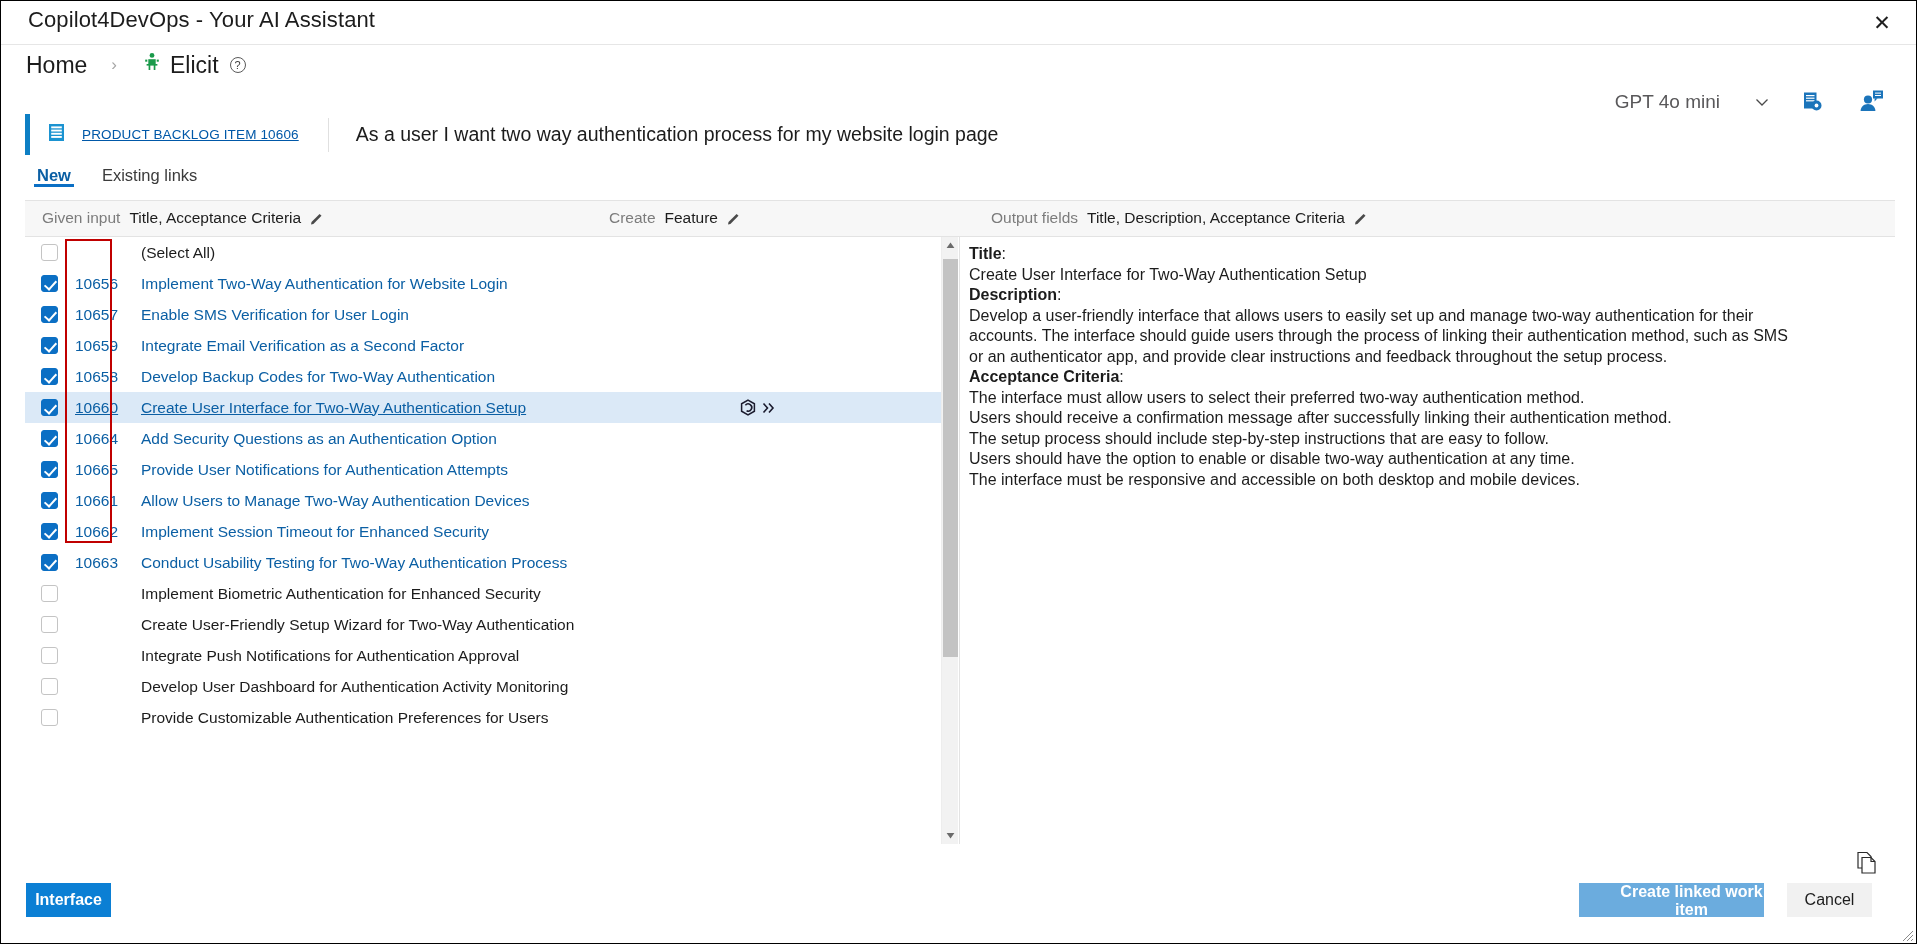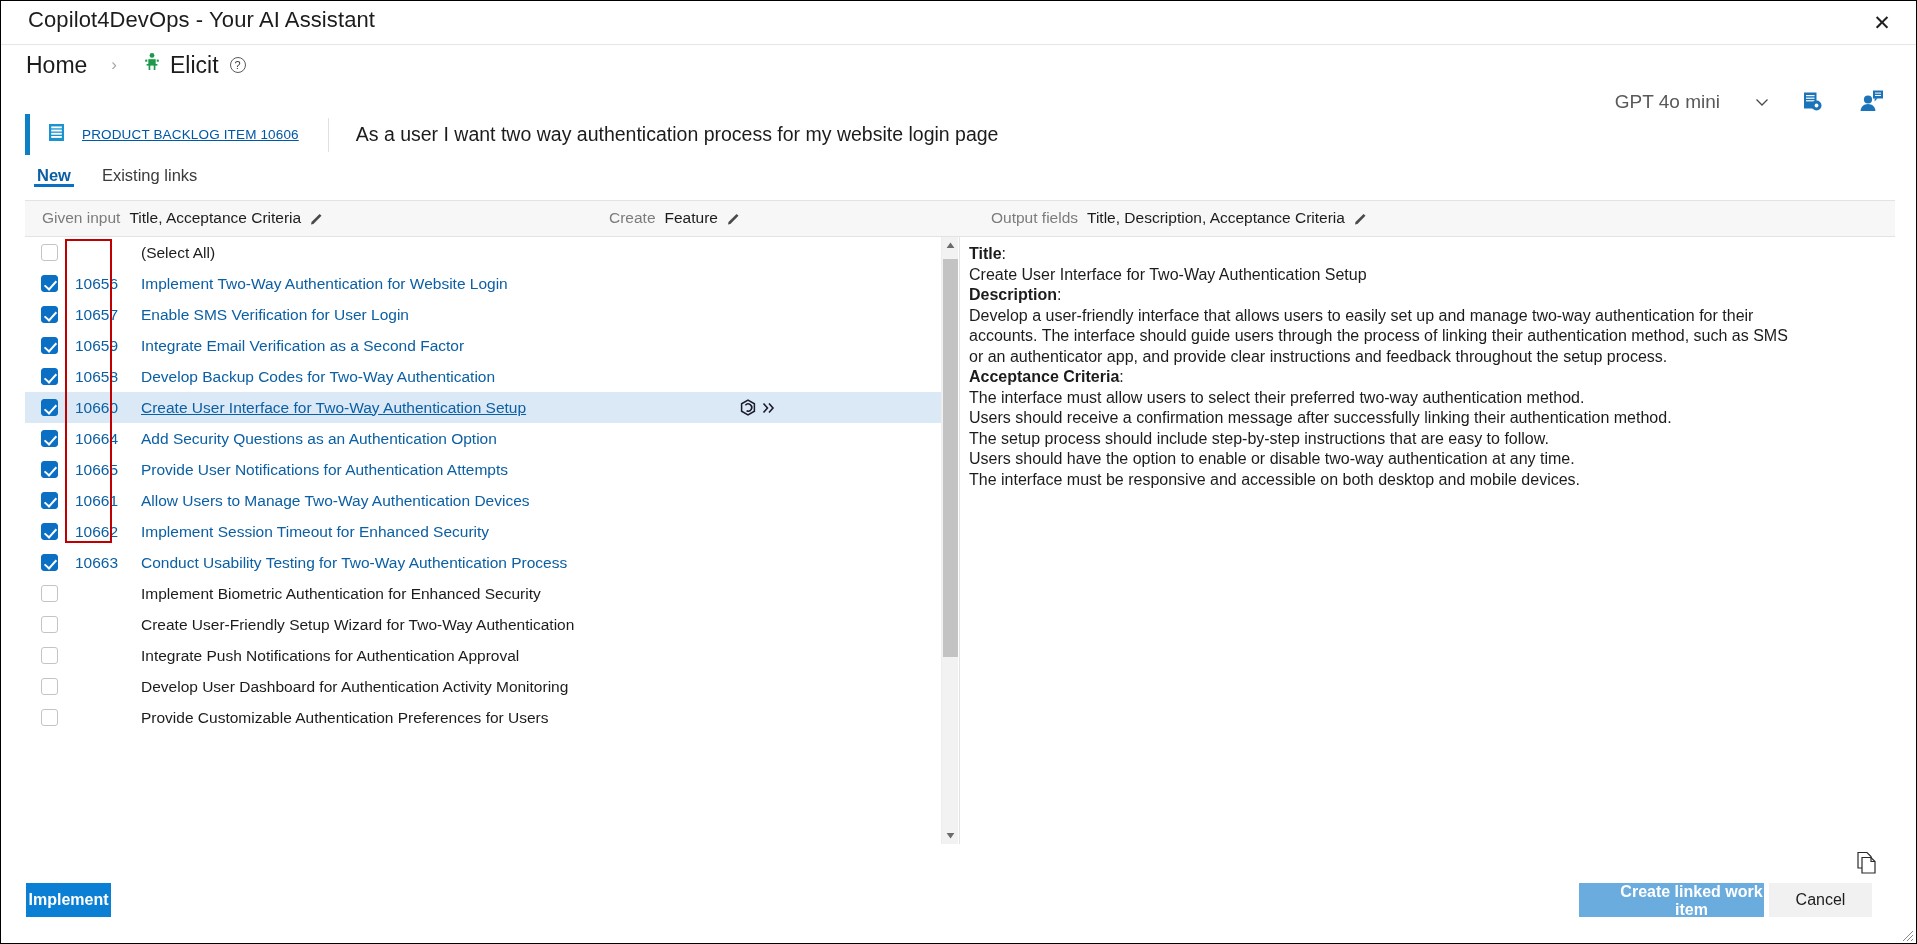--- a/index.html
+++ b/index.html
@@ -122,21 +122,21 @@
   }
   .cb.checked { background: #0b6fc4; border-color: #0b6fc4; }
   .cb.checked::after {
     content: ""; position: absolute; left: 5px; top: 1.5px; width: 5px; height: 10px;
     border: solid #ffffff; border-width: 0 2px 2px 0; transform: rotate(42deg);
   }
   .row .id-cell {
     width: 48px; flex: none; font-size: 15.5px; color: #0b5fa4; text-align: left;
     padding-left: 2px; cursor: pointer;
   }
-  .row.selected .id-cell { }
+  .row.selected .id-cell { text-decoration: underline; }
   .row .title-cell {
     font-size: 15.5px; color: #0b5fa4; cursor: pointer; white-space: nowrap; padding-left: 20px;
   }
   .row.selected .title-cell { text-decoration: underline; }
   .row.unchecked .title-cell { color: #1c1c1c; cursor: default; }
   .row.header-row .title-cell { color: #1c1c1c; cursor: default; }
   .row-action {
     position: absolute; right: 168px; top: 6px; display: flex; align-items: center; gap: 3px; cursor: pointer;
   }
 
@@ -176,21 +176,21 @@
     position: absolute; left: 25px; top: 38px; width: 85px; height: 34px;
     background: #0b7fd4; color: #ffffff; border: none; font-size: 16px; font-weight: 700;
     cursor: pointer; font-family: "Liberation Sans", sans-serif;
   }
   #btn-create-linked {
     position: absolute; right: 152px; top: 38px; width: 185px; height: 34px;
     background: #6bacde; color: #ffffff; border: none; font-size: 16px; font-weight: 700;
     cursor: pointer; font-family: "Liberation Sans", sans-serif; padding-left: 40px;
   }
   #btn-cancel {
-    position: absolute; right: 44px; top: 38px; width: 103px; height: 34px;
+    position: absolute; right: 44px; top: 38px; width: 85px; height: 34px;
     background: #f1f1f1; color: #1c1c1c; border: none; font-size: 16px;
     cursor: pointer; font-family: "Liberation Sans", sans-serif;
   }
   #resize-grip { position: absolute; right: 2px; bottom: 1px; width: 14px; height: 14px; }
 </style>
 </head>
 <body>
 
 <div id="titlebar">
   <div id="app-title">Copilot4DevOps - Your AI Assistant</div>
@@ -474,21 +474,21 @@
 </div>
 
 <div id="footer">
   <div id="copy-icon">
     <svg width="22" height="24" viewBox="0 0 22 24">
       <path d="M2 1.5 h9 l4 4 v11.5 h-13 z" fill="none" stroke="#2b2b2b" stroke-width="1.2"></path>
       <path d="M6 6.5 h9 l4 4 v11.5 h-13 z" fill="#ffffff" stroke="#2b2b2b" stroke-width="1.2"></path>
       <path d="M15 6.5 v4 h4" fill="none" stroke="#2b2b2b" stroke-width="1.2"></path>
     </svg>
   </div>
-  <button id="btn-generate">Implement</button>
+  <button id="btn-generate">Interface</button>
   <button id="btn-create-linked">Create linked work item</button>
   <button id="btn-cancel">Cancel</button>
   <div id="resize-grip">
     <svg width="14" height="14" viewBox="0 0 14 14">
       <path d="M13 3 L3 13 M13 7 L7 13 M13 11 L11 13" stroke="#8a8a8a" stroke-width="1"></path>
     </svg>
   </div>
 </div>
 
 </body></html>

